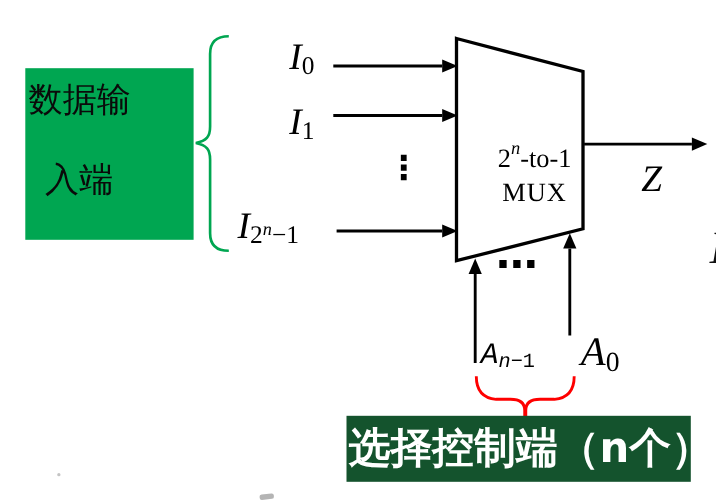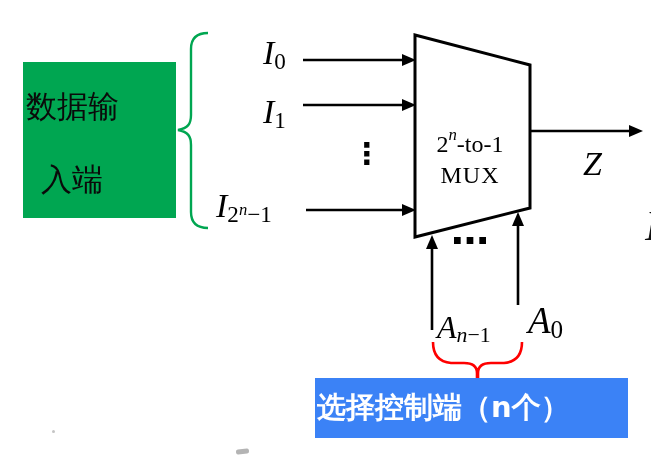--- a/index.html
+++ b/index.html
@@ -9,42 +9,42 @@
   
   .math {position:absolute; font-family:"Liberation Serif", serif; font-style:italic;
          font-size:34px; line-height:1; color:#000; white-space:nowrap;}
   .math sub {font-style:normal; font-size:68%; vertical-align:-20%;}
   .math sub sup {font-style:italic; font-size:72%; vertical-align:42%;}
   .math sub i {font-style:italic;}
 
   
   .green-box {position:absolute; left:23px; top:62px; width:153px; height:156px;
               background:#00a651; color:#0a0a0a; font-family:"DejaVu Sans","Liberation Sans",sans-serif;
-              font-size:31px; line-height:41px; padding-top:24px; box-sizing:border-box; white-space:nowrap;}
+              font-size:31px; line-height:41px; padding-top:9px; box-sizing:border-box; white-space:nowrap;}
   .gb-l1 {padding-left:3px;}
   .gb-l2 {padding-left:18px;margin-top:32px;}
   .gb-l3 {padding-left:4px;}
   .gb-l3 sup {font-size:60%; vertical-align:42%;}
 
   
   .mux-label {position:absolute; left:413px; top:119px; width:114px; text-align:center;
-              font-family:"Liberation Serif", serif; font-size:24px; line-height:31px; color:#000;}
+              font-family:"Liberation Serif", serif; font-size:24px; line-height:31px; color:#000;padding-left:16px;}
   .mux-label .sup {font-size:70%; vertical-align:40%; font-style:italic;}
   .mux-name {display:block; letter-spacing:1px;}
 
   
   .vdots {position:absolute; left:352px; top:139px; color:#000; font-family:"DejaVu Sans",sans-serif;
           font-weight:bold; font-size:30px; line-height:1;}
   .hdots {position:absolute; left:451px; top:212px; color:#000; font-family:"DejaVu Sans",sans-serif;
           font-weight:bold; font-size:38px; line-height:1; letter-spacing:1px;}
 
   
-  .red-box {position:absolute; left:315px; top:378px; width:313px; height:60px; background:#3b82f6;
+  .red-box {position:absolute; left:315px; top:378px; width:313px; height:60px; background:#14532d;
             color:#ffffff; font-family:"DejaVu Sans","Liberation Sans",sans-serif; font-weight:bold;
-            font-size:29px; line-height:58px; padding-left:2px; box-sizing:border-box; white-space:nowrap;}
+            font-size:38px; line-height:58px; padding-left:2px; box-sizing:border-box; white-space:nowrap;}
 
   
   .edge-frag {position:absolute; left:645px; top:205px; font-family:"Liberation Serif",serif;
               font-style:italic; font-size:42px; line-height:1; color:#111;}
   .smudge {position:absolute; left:236px; top:449px; width:13px; height:5px; background:#777;
            opacity:.55; border-radius:2px; transform:rotate(-6deg);}
   .dot-artifact {position:absolute; left:52px; top:430px; width:3px; height:3px; background:#c4c4c4;
                  border-radius:50%;}
 
   svg.wires {position:absolute; left:0; top:0;}
@@ -102,21 +102,21 @@
   <div class="vdots">⋮</div>
   <div class="math" style="left:216px; top:189px;"><span>I</span><sub><span>2</span><sup>n</sup><span>−1</span></sub></div>
 
   <div class="mux-label">
     <span><span>2</span><sup class="sup">n</sup><span>-to-1</span></span>
     <span class="mux-name">MUX</span>
   </div>
 
   <div class="math" style="left:583px; top:147px;">Z</div>
 
-  <div class="math" style="left:437px; top:311px; font-size:32px;"><span>A</span><sub><i>n</i><span>−1</span></sub></div>
+  <div class="math" style="left:437px; top:311px; font-size:27px;font-family:Liberation Mono, monospace;"><span>A</span><sub><i>n</i><span>−1</span></sub></div>
   <div class="math" style="left:528px; top:302px; font-size:37px;"><span>A</span><sub>0</sub></div>
   <div class="hdots">…</div>
 
   <div class="red-box">
     <span>选择控制端（n个）</span>
   </div>
 
   <div class="edge-frag">I</div>
   <div class="smudge"></div>
   <div class="dot-artifact"></div>

